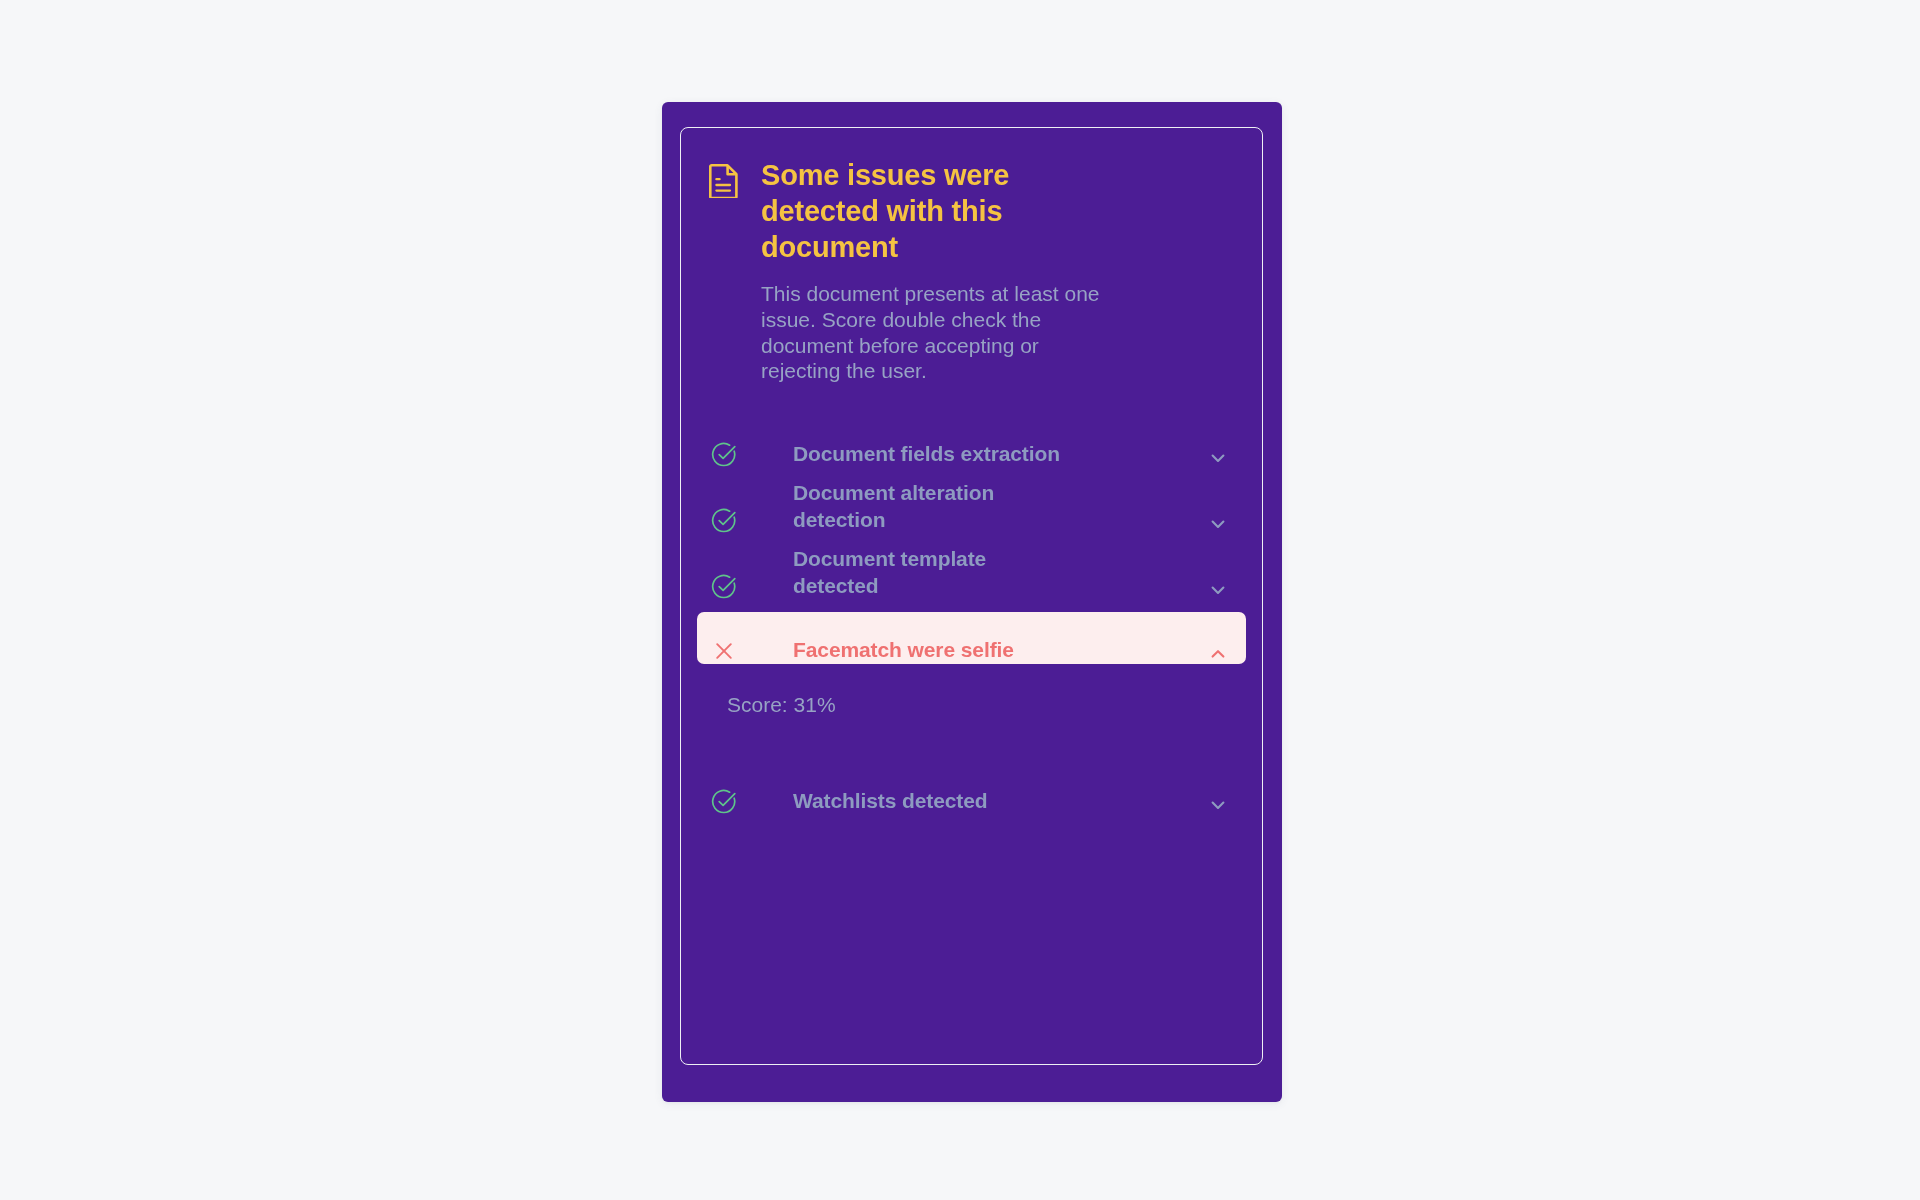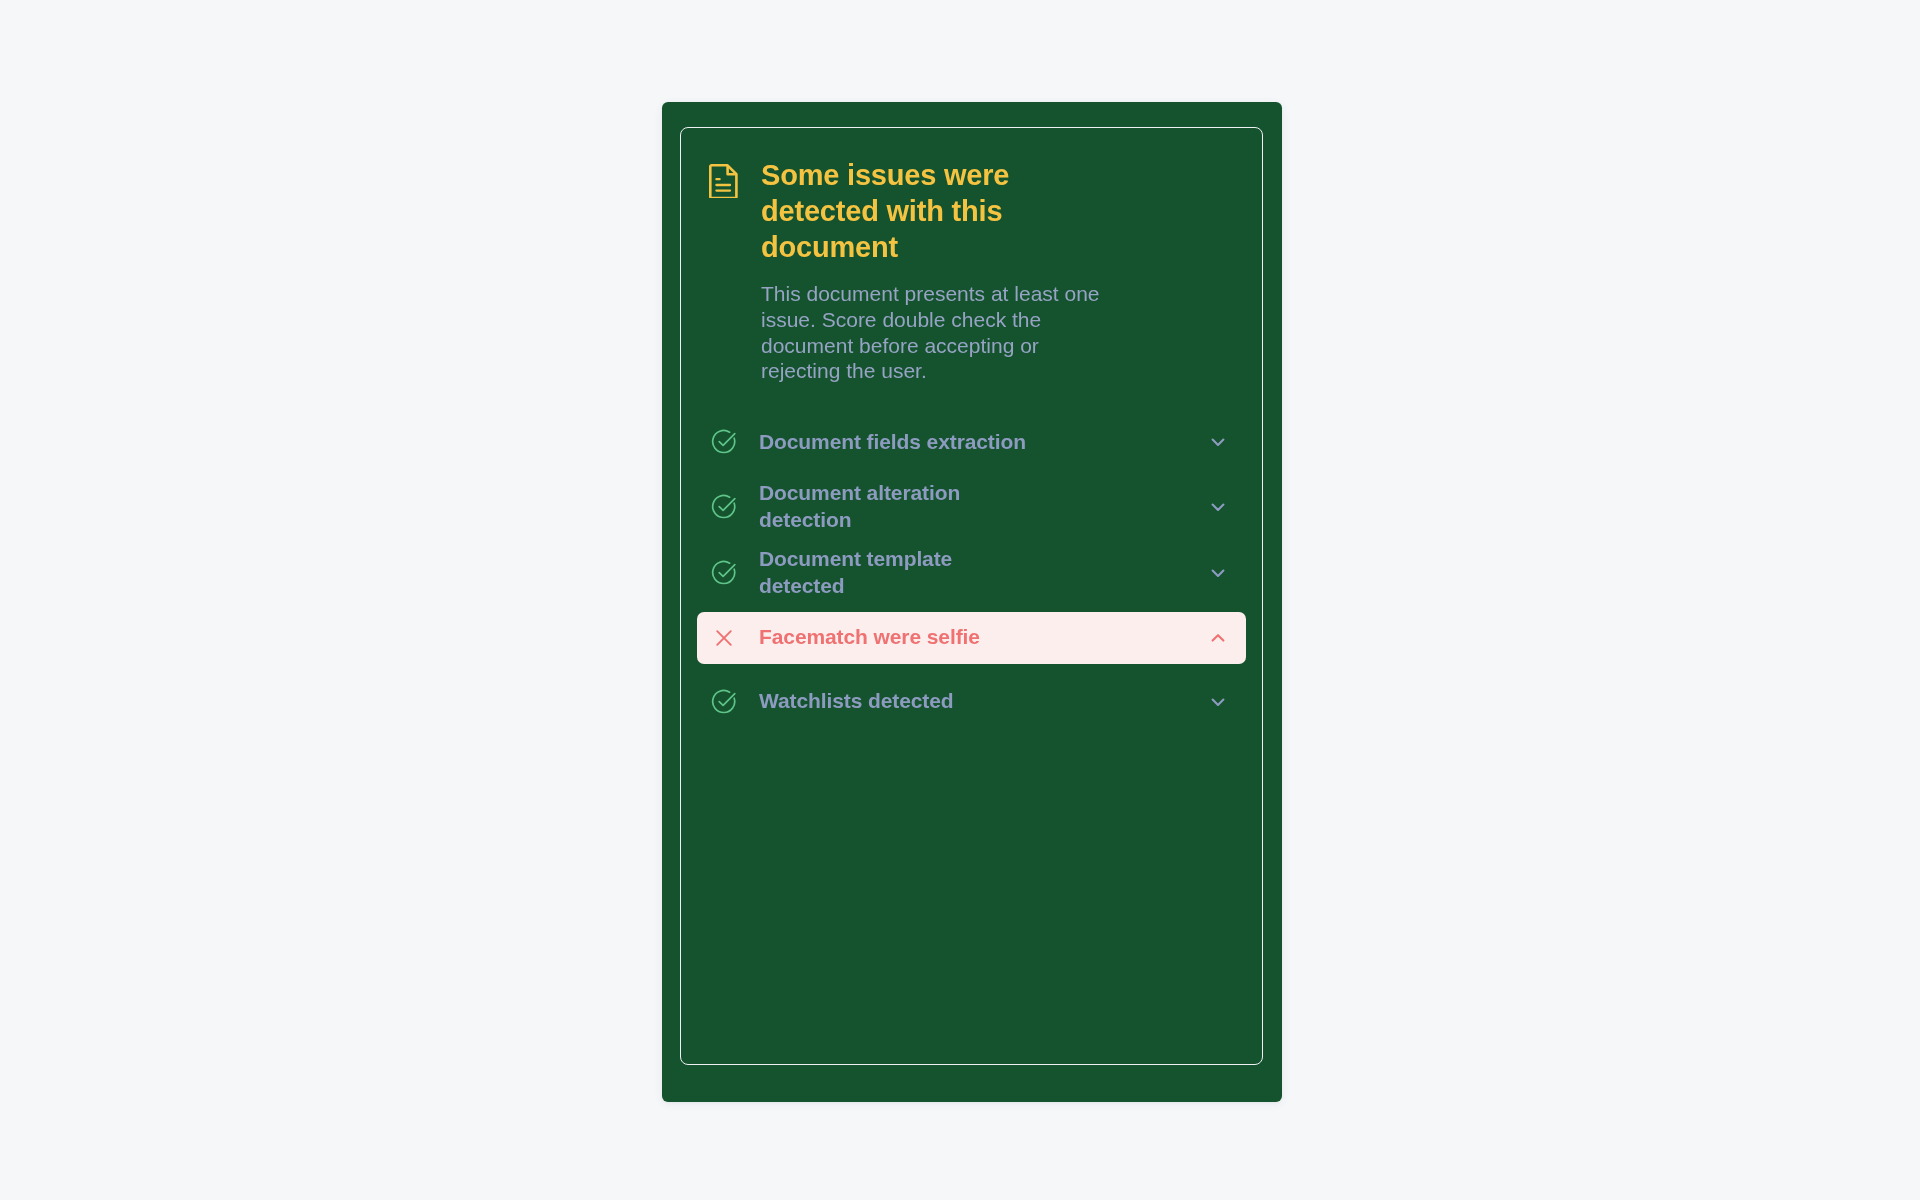--- a/index.html
+++ b/index.html
@@ -16,21 +16,21 @@
     position: relative;
   }
 
   
   #verification-card {
     position: absolute;
     left: 662px;
     top: 102px;
     width: 620px;
     height: 1000px;
-    background: #14532d;
+    background: #4c1d95;
     border-radius: 6px;
     box-shadow: 0 2px 10px rgba(60, 72, 100, 0.07),
                 0 1px 3px rgba(60, 72, 100, 0.05);
     box-sizing: border-box;
   }
 
   
   #verification-panel {
     position: absolute;
     left: 18px;
@@ -77,26 +77,27 @@
     max-width: 345px;
   }
 
   
   .check-list {
     margin-top: 32px;
     padding: 0 16px 0 16px;
   }
   .check-row {
     display: flex;
-    align-items: center;
+    align-items: flex-end;
     min-height: 52px;
     padding: 0 14px 0 14px;
     border-radius: 7px;
     box-sizing: border-box;
     margin-bottom: 12px;
+    gap: 34px;
   }
   .check-row.failed {
     background: #fdeeee;
   }
   .row-status-icon {
     flex: 0 0 auto;
     width: 26px;
     height: 26px;
     margin-right: 22px;
     display: block;
@@ -210,20 +211,23 @@
           </svg>
         </span>
         <span class="row-label">Facematch were selfie</span>
         <span class="row-chevron">
           <svg viewBox="0 0 20 20" width="20" height="20" fill="none" xmlns="http://www.w3.org/2000/svg">
             <path d="M4.6 12.6 L10 7.2 L15.4 12.6" stroke="#ef7171" stroke-width="2.1" stroke-linecap="round" stroke-linejoin="round"></path>
           </svg>
         </span>
       </div>
 
+      <div class="row-detail">
+        <span class="detail-text">Score: 31%</span>
+      </div>
 
       <div class="check-row">
         <span class="row-status-icon">
           <svg viewBox="0 0 26 26" width="26" height="26" fill="none" xmlns="http://www.w3.org/2000/svg">
             <path d="M23.2 9.2 A11 11 0 1 1 18.6 3.2" stroke="#5fc48a" stroke-width="1.7" stroke-linecap="round"></path>
             <path d="M8.2 12.6 L12.1 16.4 L23.8 4.6" stroke="#5fc48a" stroke-width="1.7" stroke-linecap="round" stroke-linejoin="round"></path>
           </svg>
         </span>
         <span class="row-label">Watchlists detected</span>
         <span class="row-chevron">

